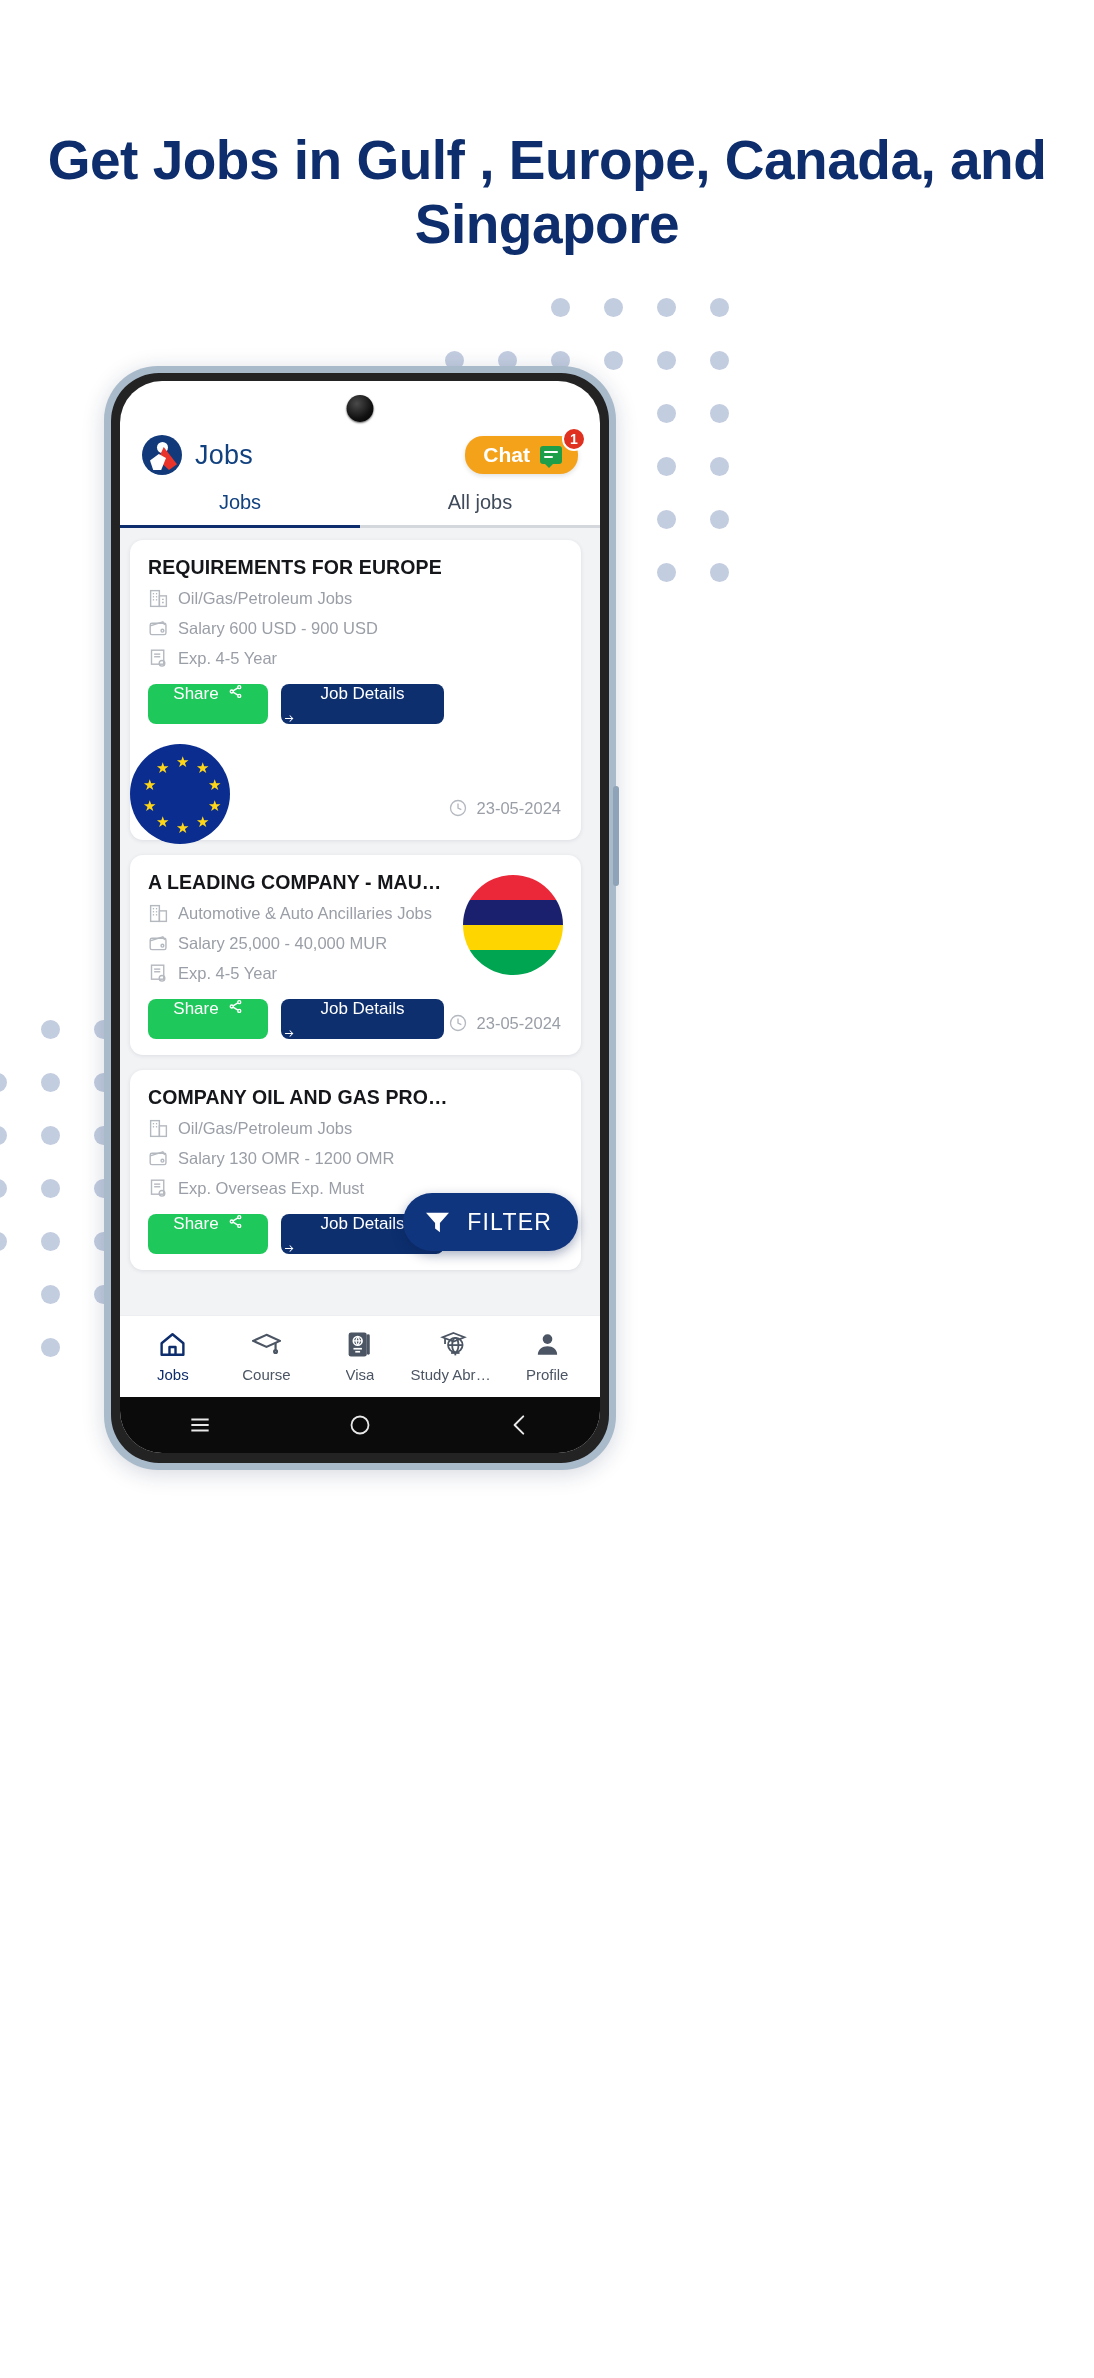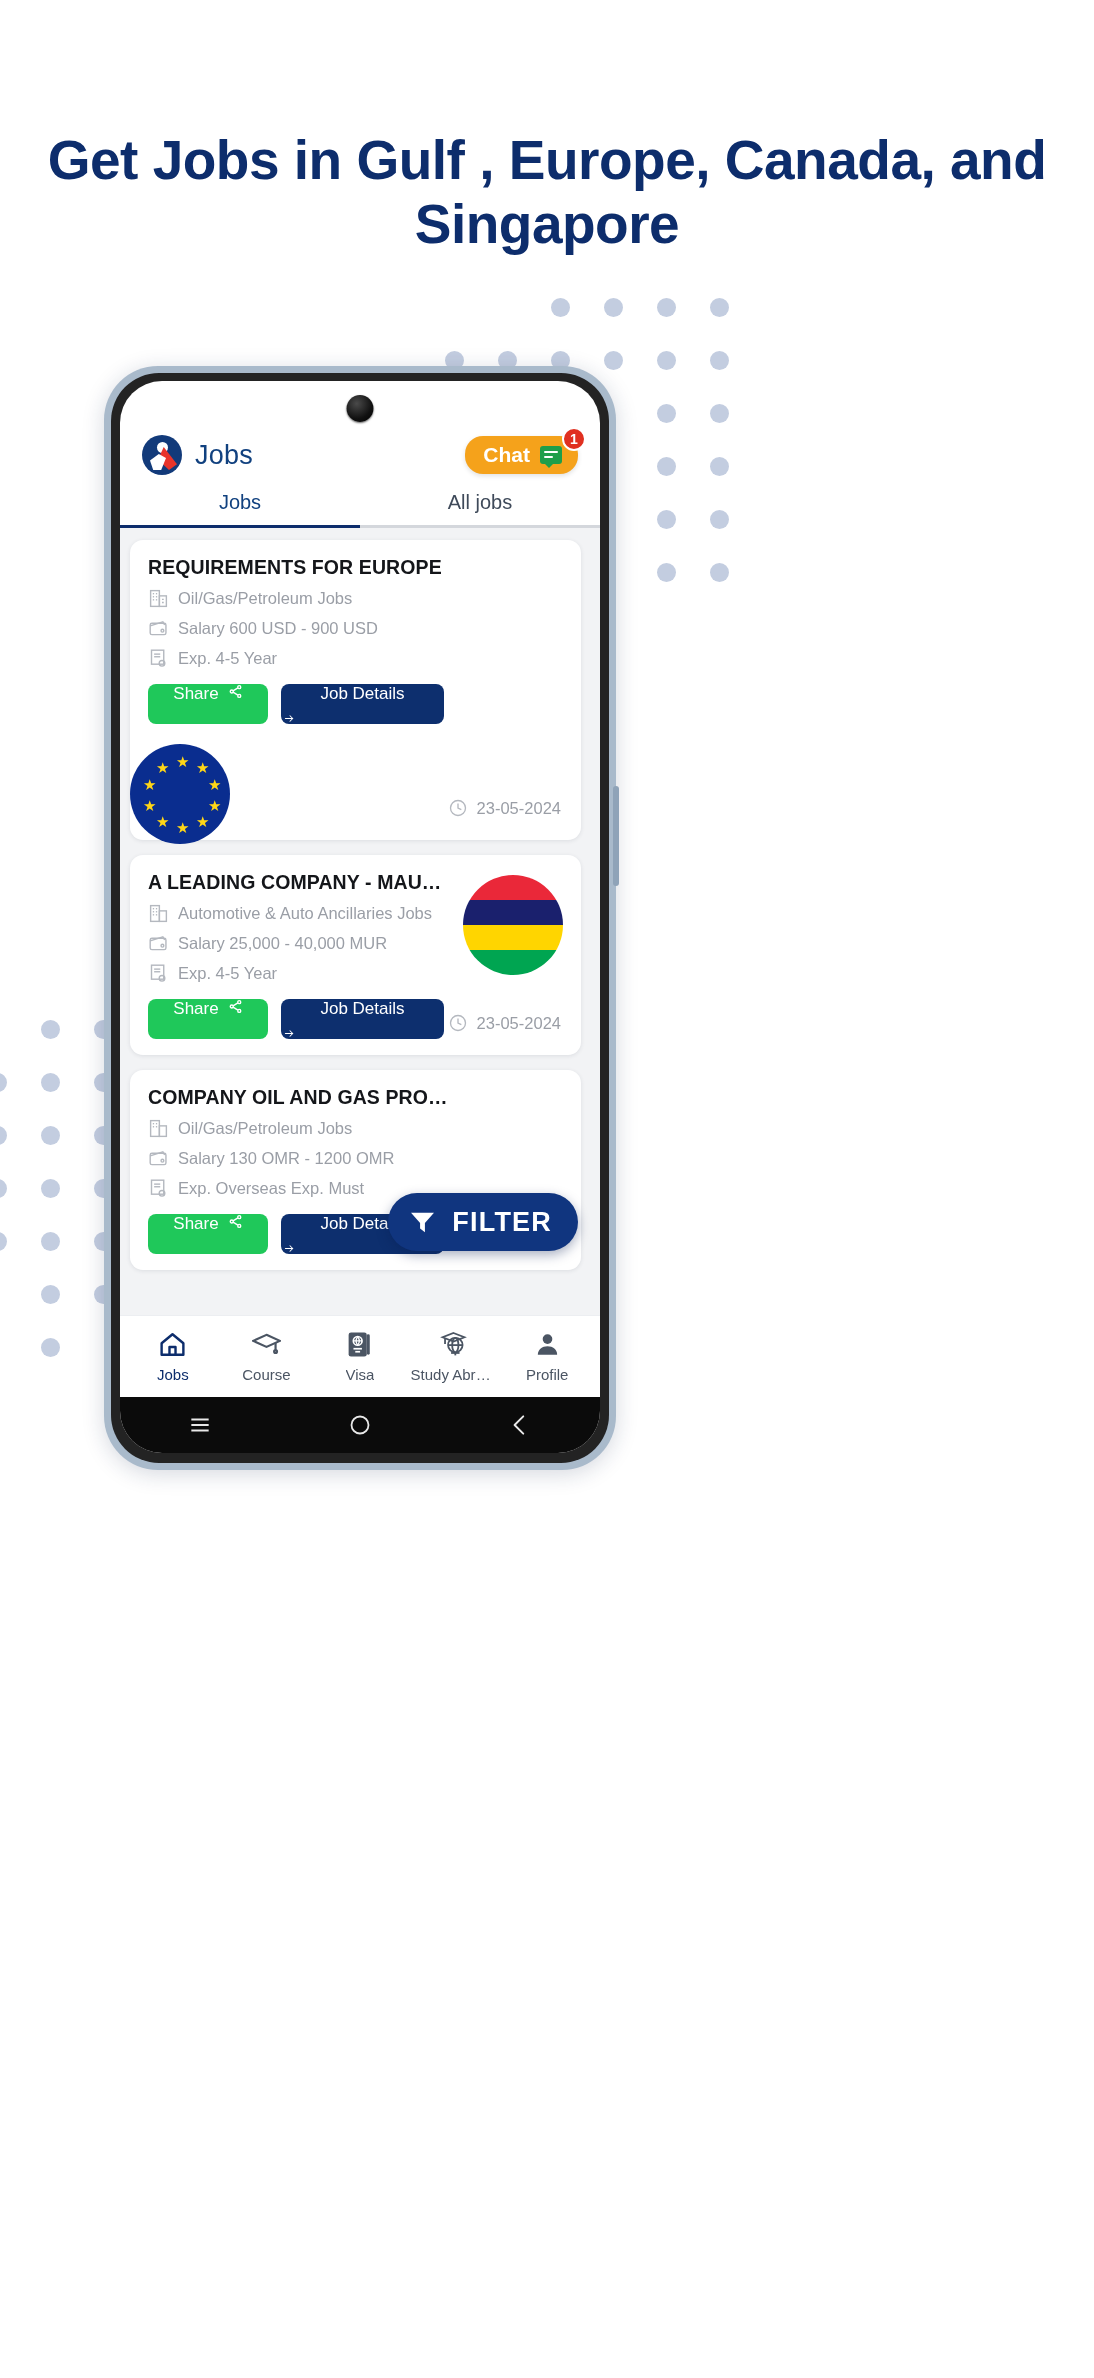--- a/index.html
+++ b/index.html
@@ -224,21 +224,21 @@
     right: 22px; bottom: 64px;
     background: #10357f;
     border-radius: 30px;
     height: 58px;
     padding: 0 26px 0 20px;
     display: flex; align-items: center; gap: 15px;
     color: #fff; border: none; cursor: pointer;
     box-shadow: 0 4px 12px rgba(10,30,80,.35);
     z-index: 20;
   }
-  #filter-fab .lbl { font-size: 27px; font-weight: 700; letter-spacing: 1.2px; }
+  #filter-fab .lbl { font-size: 23px; font-weight: 400; letter-spacing: 1.2px; }
 
   
   #bottom-nav {
     flex: 0 0 auto; background: #fff;
     display: flex; align-items: flex-start; justify-content: space-around;
     padding: 14px 6px 14px 6px;
     border-top: 1px solid #eceef1;
   }
   .nav-item {
     display: flex; flex-direction: column; align-items: center; gap: 7px;

